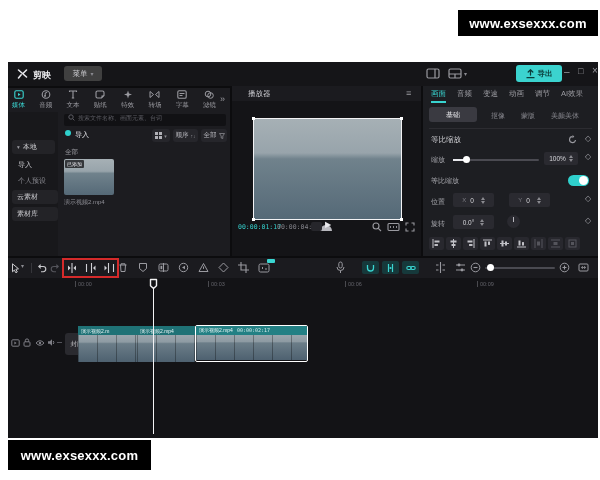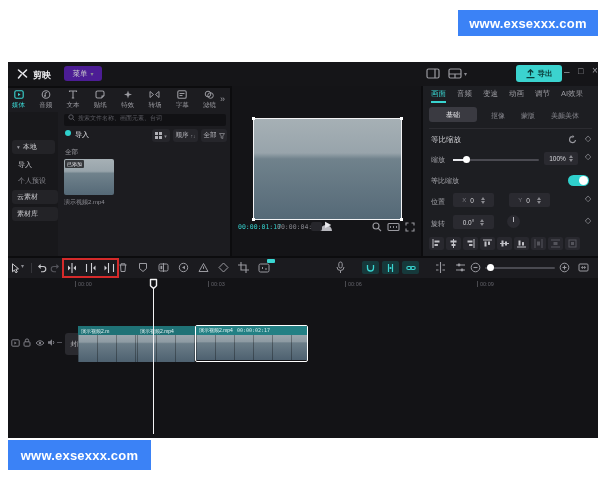--- a/index.html
+++ b/index.html
@@ -1,28 +1,28 @@
 <!DOCTYPE html>
 <html><head>
 <meta charset="utf-8">
 <style>
   html,body{margin:0;padding:0}
   body{width:600px;height:480px;background:#ffffff;position:relative;overflow:hidden;
        font-family:"Liberation Sans","DejaVu Sans",sans-serif;-webkit-font-smoothing:antialiased}
   .abs{position:absolute}
-  .wm{position:absolute;background:#3b82f6;color:#fff;font-weight:bold;
+  .wm{position:absolute;background:#000000;color:#fff;font-weight:bold;
       display:flex;align-items:center;justify-content:center;font-size:13px;letter-spacing:.2px}
   #app{position:absolute;left:8px;top:62px;width:590px;height:376px;background:#0c0c0e;overflow:hidden}
   .panel{position:absolute;overflow:hidden}
   .row{display:flex;align-items:flex-start}
   .ic{display:inline-flex;align-items:center;justify-content:center;color:#9a9aa0}
   .ic svg{display:block}
   .glyph{color:#9a9aa0}
   .mono{font-family:"DejaVu Sans Mono","Liberation Mono",monospace}
-  .btnbox{background:#4c1d95;border-radius:3px;display:flex;align-items:center;justify-content:center}
+  .btnbox{background:#404040;border-radius:3px;display:flex;align-items:center;justify-content:center}
   .tab{display:flex;flex-direction:column;align-items:center;gap:2px;color:#9a9aa0}
   .tab .lb{font-size:6.5px;white-space:nowrap}
   .tab.active{color:#3ad6d2}
   .sideitem{font-size:7px;color:#8b8b92;white-space:nowrap}
   .sidebox{background:#232327;border-radius:3px;display:flex;align-items:center;padding:0 5px;gap:3px}
   .frames{background:
     repeating-linear-gradient(90deg, rgba(0,0,0,.30) 0 1px, rgba(0,0,0,0) 1px 19px),
     linear-gradient(180deg,#9aa6ad 0%,#8e9ba3 26%,#6b7d88 32%,#4e6170 100%)}
   .sea{background:linear-gradient(180deg,#a6b0b5 0%,#98a4ab 34%,#70828c 40%,#556977 100%)}
   .cliphead{height:9px;background:#1f7276;display:flex;align-items:center;gap:4px;
@@ -227,20 +227,24 @@
     <span class="abs" style="left:57px;top:60px;font-size:6.5px;color:#9a9aa0">全部</span>
 
     <div class="abs sea" style="left:56px;top:71px;width:50px;height:36px;border-radius:2px">
       <span class="abs" style="left:1px;top:1px;background:rgba(10,10,12,.72);color:#e7e7ec;font-size:5px;
             padding:1px 2px;border-radius:1px">已添加</span>
     </div>
     <span class="abs" style="left:56px;top:110px;font-size:6px;color:#8f8f96">演示视频2.mp4</span>
   </div>
 
   <div class="panel" style="left:224px;top:24px;width:189px;height:170px;background:#141417">
+    <div class="abs" style="left:0;top:0;width:189px;height:15px;background:#1b1b1f">
+      <span class="abs" style="left:16px;top:3px;font-size:7.5px;color:#cfcfd4">播放器</span>
+      <span class="abs glyph" style="left:174px;top:2px;font-size:9px">≡</span>
+    </div>
 
     <div class="abs sea" style="left:21px;top:32px;width:147px;height:100px;border:1px solid #f2f2f4">
       <span class="abs" style="left:-2px;top:-2px;width:3px;height:3px;background:#fff"></span>
       <span class="abs" style="right:-2px;top:-2px;width:3px;height:3px;background:#fff"></span>
       <span class="abs" style="left:-2px;bottom:-2px;width:3px;height:3px;background:#fff"></span>
       <span class="abs" style="right:-2px;bottom:-2px;width:3px;height:3px;background:#fff"></span>
     </div>
 
     <div class="abs" style="left:88px;top:139px;width:12px;height:6px;background:#b8b8be;
          border-radius:6px 6px 0 0"></div>

